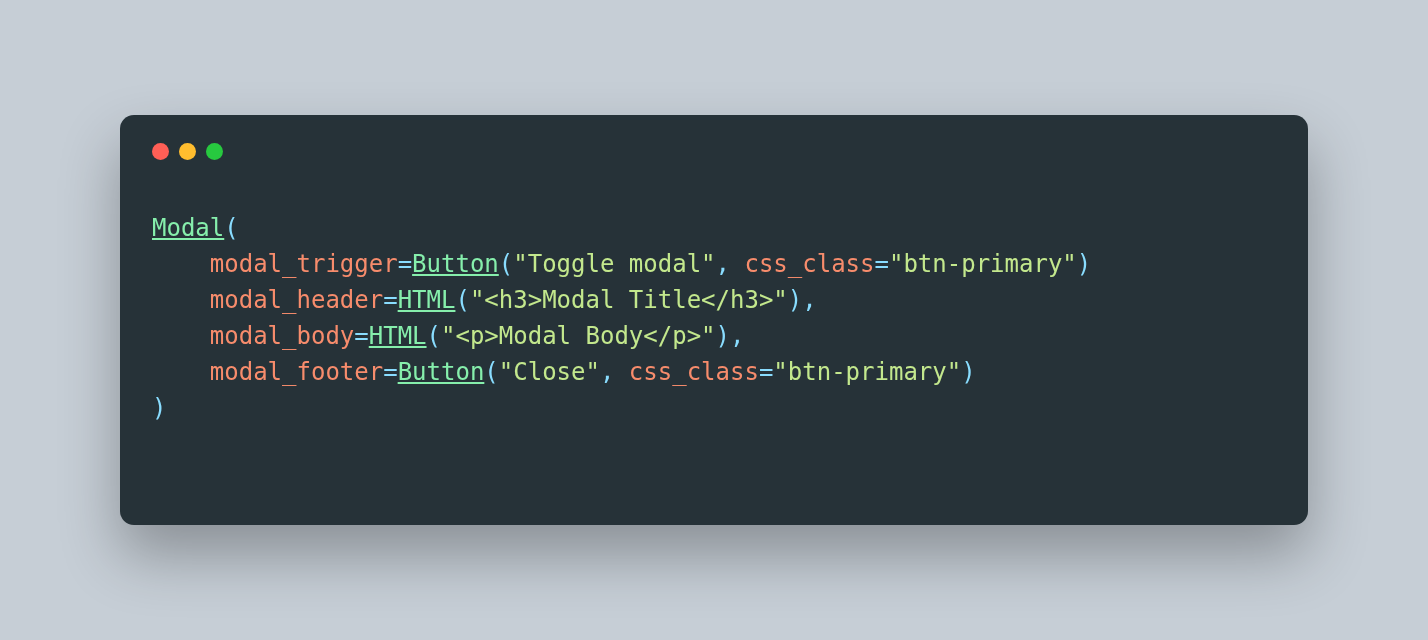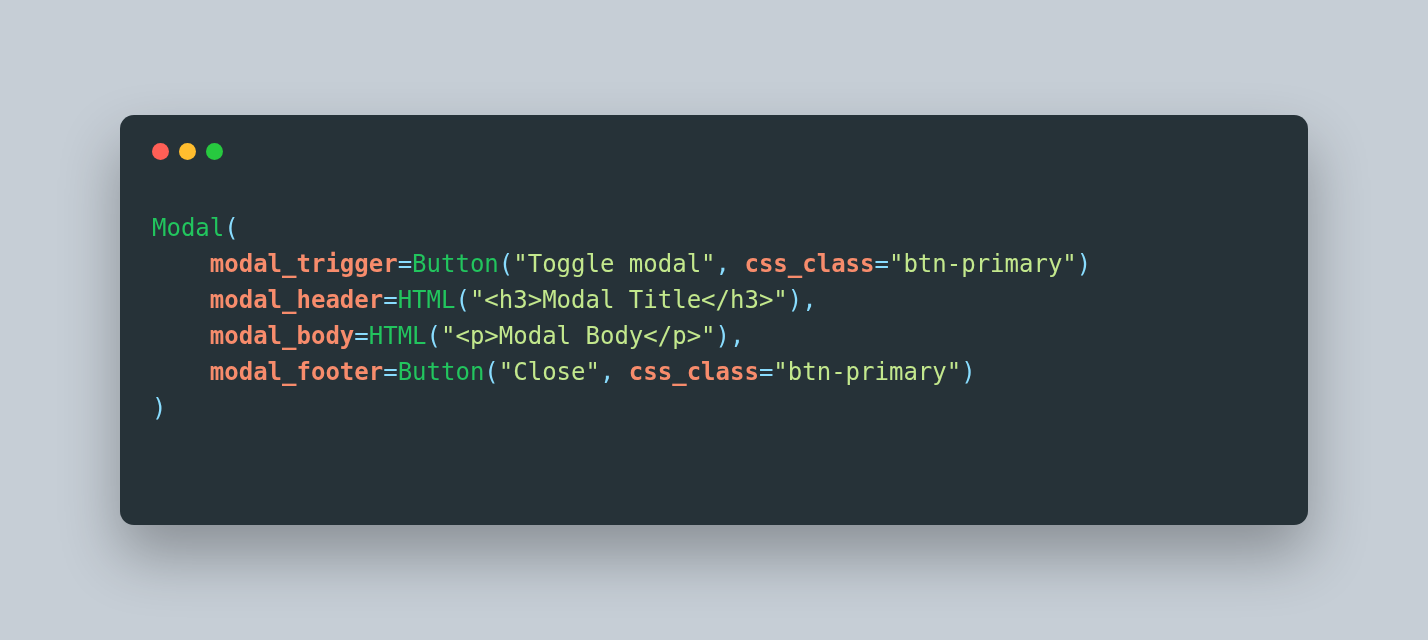--- a/index.html
+++ b/index.html
@@ -43,23 +43,23 @@
     .traffic-light.yellow { background: #ffbd2e; }
     .traffic-light.green { background: #27c93f; }
 
     .code-block {
       font-size: 24px;
       line-height: 1.5;
       white-space: pre;
       color: #89ddff;
     }
 
-    .tok-blue { color: #22c55e; }
+    .tok-blue { color: #86efac; text-decoration: underline; }
     .tok-punc { color: #89ddff; }
-    .tok-param { color: #f78c6c; font-weight: bold; }
+    .tok-param { color: #f78c6c; }
     .tok-str { color: #c3e88d; }
     .tok-default { color: #eeffff; }
   </style>
 </head>
 <body>
 
 <div class="code-window">
   <div class="traffic-lights">
     <div class="traffic-light red"></div>
     <div class="traffic-light yellow"></div>

